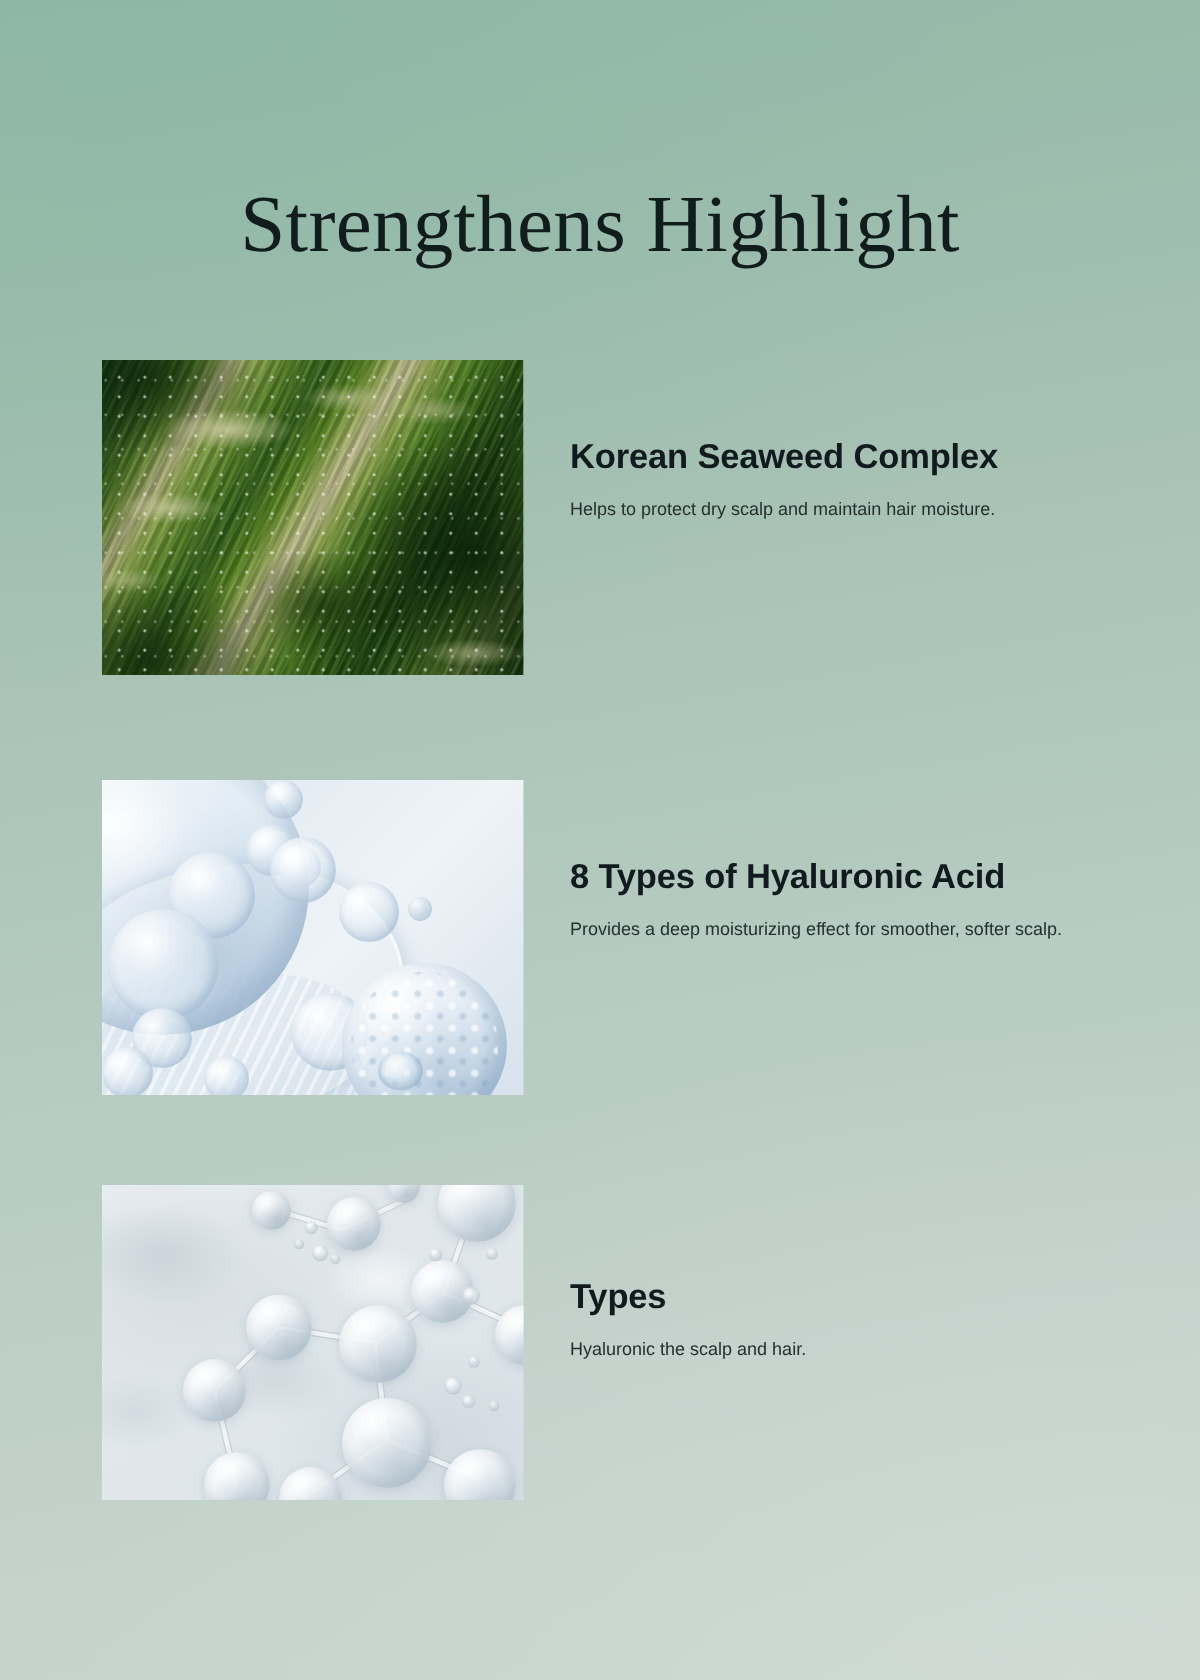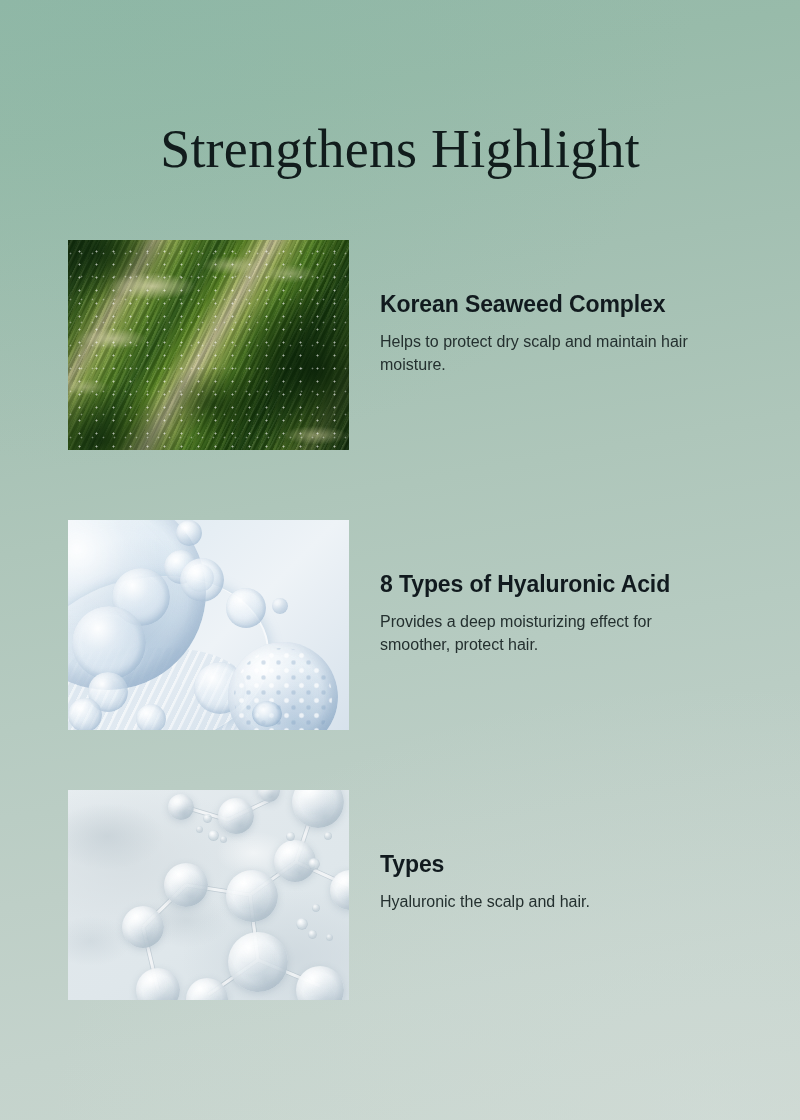--- a/index.html
+++ b/index.html
@@ -97,21 +97,21 @@
   .ing-title {
     font-size: 23px;
     font-weight: 700;
     color: #111a1e;
     letter-spacing: -0.1px;
     line-height: 1.1;
     margin: 0 0 14px 0;
     white-space: nowrap;
   }
   .ing-desc {
-    font-size: 16px;
+    font-size: 12px;
     font-weight: 400;
     color: #24302f;
     line-height: 1.4;
     margin: 0;
   }
 
   
   .seaweed {
     position: absolute;
     inset: 0;
@@ -394,21 +394,21 @@
         <div class="bub bub-small bub-e"></div>
         <div class="bub bub-small bub-f"></div>
         <div class="bub bub-small bub-h"></div>
         <div class="bub bub-small bub-i"></div>
         <div class="bub bub-small bub-j"></div>
         <div class="bub bub-small bub-k"></div>
         <div class="bub bub-sphere"></div>
       </div>
       <div class="copy">
         <div class="ing-title">8 Types of Hyaluronic Acid</div>
-        <div class="ing-desc">Provides a deep moisturizing effect for smoother, protect hair.</div>
+        <div class="ing-desc">Provides a deep moisturizing effect for smoother, softer scalp.</div>
       </div>
     </div>
 
     <div class="row row-3">
       <div class="thumb">
         <div class="molecules"></div>
         <div class="molecules-haze"></div>
 
         <svg class="mol-svg" viewBox="0 0 281 210" preserveAspectRatio="none">
           <g class="bond-shadow">

